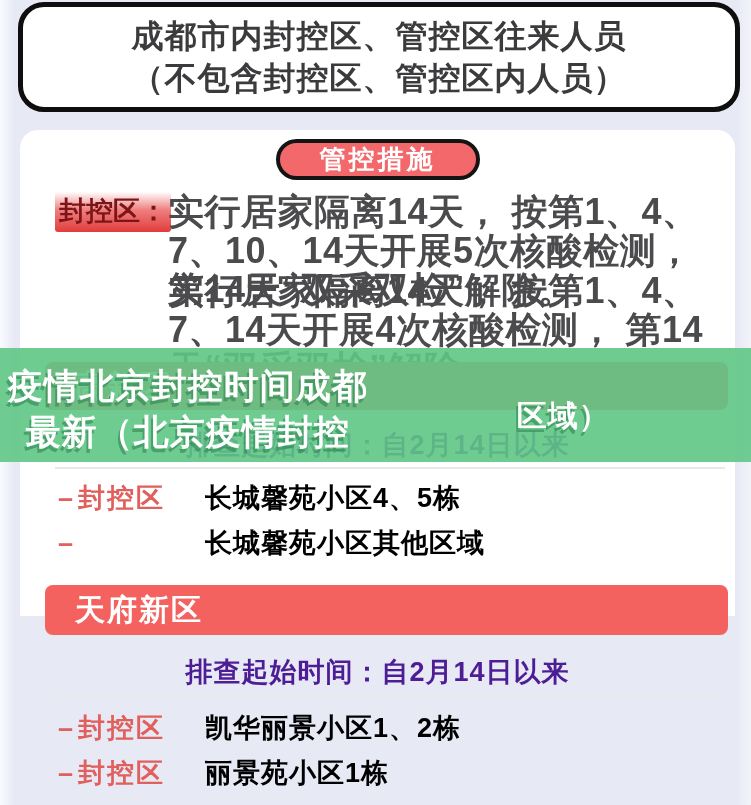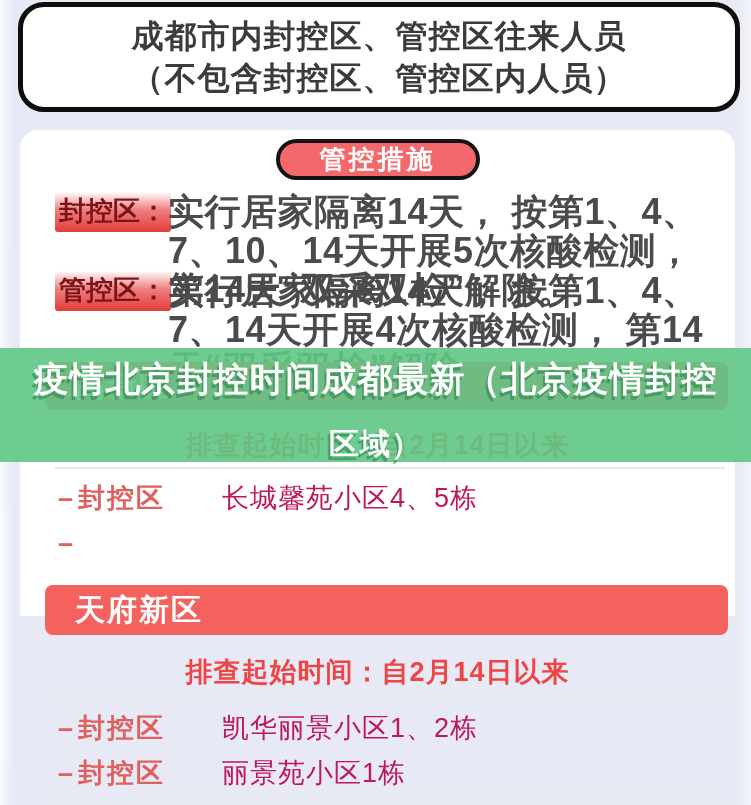--- a/index.html
+++ b/index.html
@@ -36,32 +36,32 @@
     position:absolute;left:148px;top:0;width:552px;
     font-size:36px;line-height:39px;font-weight:600;color:#4b4b4d;letter-spacing:0.5px;
   }
   .district-bar{
     position:absolute;left:25px;width:683px;height:48px;
     background:#f4625f;border-radius:8px;
     color:#ffffff;font-size:30px;font-weight:800;line-height:48px;padding-left:30px;box-sizing:border-box;letter-spacing:2px;
   }
   .start-time{
     position:absolute;left:0;width:715px;text-align:center;
-    font-size:27px;font-weight:700;color:#ef4444;line-height:30px;letter-spacing:1px;
+    font-size:27px;font-weight:700;color:#4c1d95;line-height:30px;letter-spacing:1px;
   }
   .divider{position:absolute;left:35px;width:670px;height:2px;background:#e9e9e9;}
   .row{position:absolute;left:0;width:715px;height:36px;font-size:27px;line-height:36px;}
   .row .dash{position:absolute;left:38px;color:#e0605e;font-weight:800;}
   .row .zone{position:absolute;left:58px;color:#e0605e;font-weight:700;letter-spacing:2px;}
-  .row .area{position:absolute;left:202px;color:#be185d;font-weight:400;letter-spacing:1px;}
+  .row .area{position:absolute;left:185px;color:#000000;font-weight:700;letter-spacing:1px;}
   
   .overlay-band{
     position:absolute;left:0;top:348px;width:751px;height:114px;
     background:rgba(95,198,133,0.9);z-index:5;
-    display:flex;flex-direction:column;align-items:center;justify-content:flex-start;
+    display:flex;flex-direction:row;align-items:center;justify-content:flex-start;
   }
   .overlay-title{
     width:100%;text-align:center;color:#ffffff;font-weight:900;
     text-shadow:-2px 4px 0 rgba(40,125,75,0.55);letter-spacing:1px;
   }
   .overlay-l1{font-size:35px;line-height:46px;margin-top:8px;}
   .overlay-l2{font-size:30px;line-height:42px;margin-top:21px;}
 </style>
 </head>
 <body>
@@ -76,35 +76,35 @@
   <div class="card">
 
     <div class="pill">管控措施</div>
 
     <div class="measure" style="top:62px;height:80px;">
       <span class="zone-label">封控区：</span>
       <div class="measure-text">实行居家隔离14天， 按第1、4、7、10、14天开展5次核酸检测， 第14天“双采双检”解除。</div>
     </div>
 
     <div class="measure" style="top:141px;height:80px;">
-      <span class="zone-label">管控区：</span>
       <div class="measure-text">实行居家隔离14天， 按第1、4、7、14天开展4次核酸检测， 第14天“双采双检”解除。</div>
     </div>
 
     <div class="district-bar" style="top:232px;">高新区</div>
     <div class="start-time" style="top:300px;">排查起始时间：自2月14日以来</div>
     <div class="divider" style="top:337px;"></div>
 
     <div class="row" style="top:350px;">
       <span class="dash">–</span>
       <span class="zone">封控区</span>
       <span class="area">长城馨苑小区4、5栋</span>
     </div>
     <div class="row" style="top:395px;">
       <span class="dash">–</span>
+      <span class="area">长城馨苑小区其他区域</span>
     </div>
 
     <div class="district-bar" style="top:455px;height:50px;line-height:50px;">天府新区</div>
     <div class="start-time" style="top:527px;">排查起始时间：自2月14日以来</div>
     <div class="divider" style="top:567px;"></div>
 
     <div class="row" style="top:580px;">
       <span class="dash">–</span>
       <span class="zone">封控区</span>
       <span class="area">凯华丽景小区1、2栋</span>

